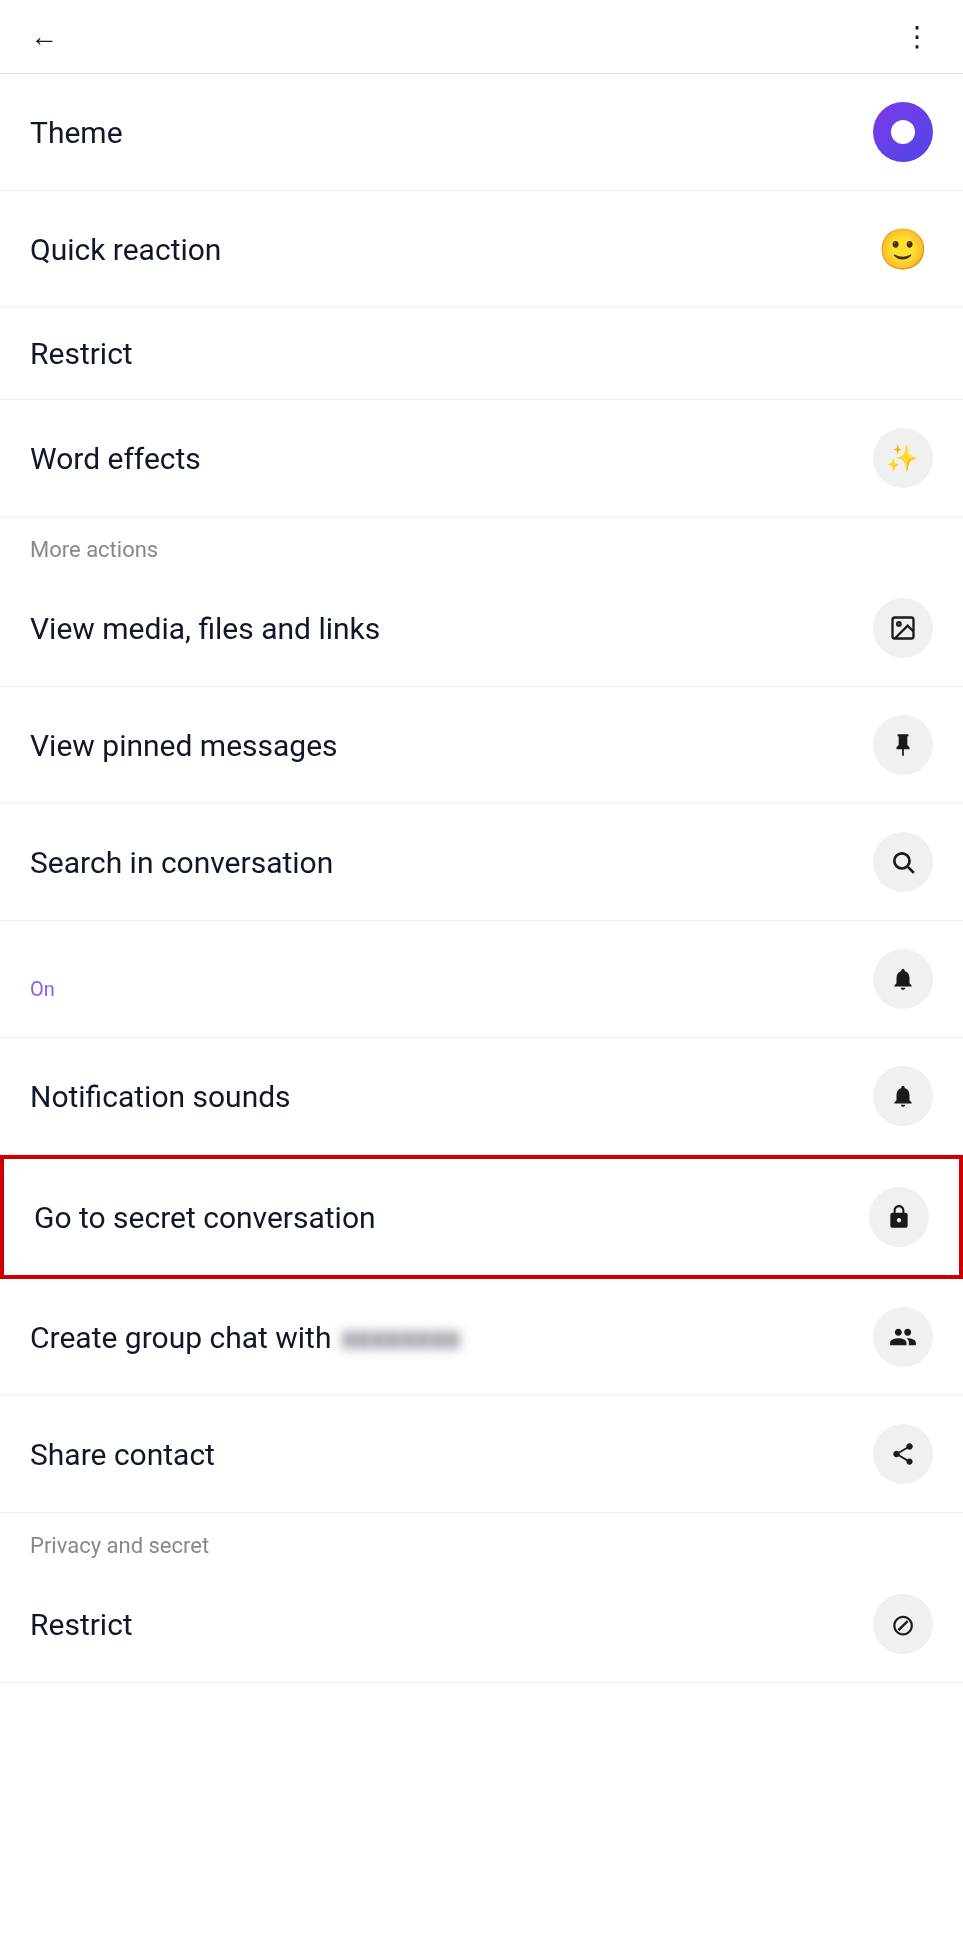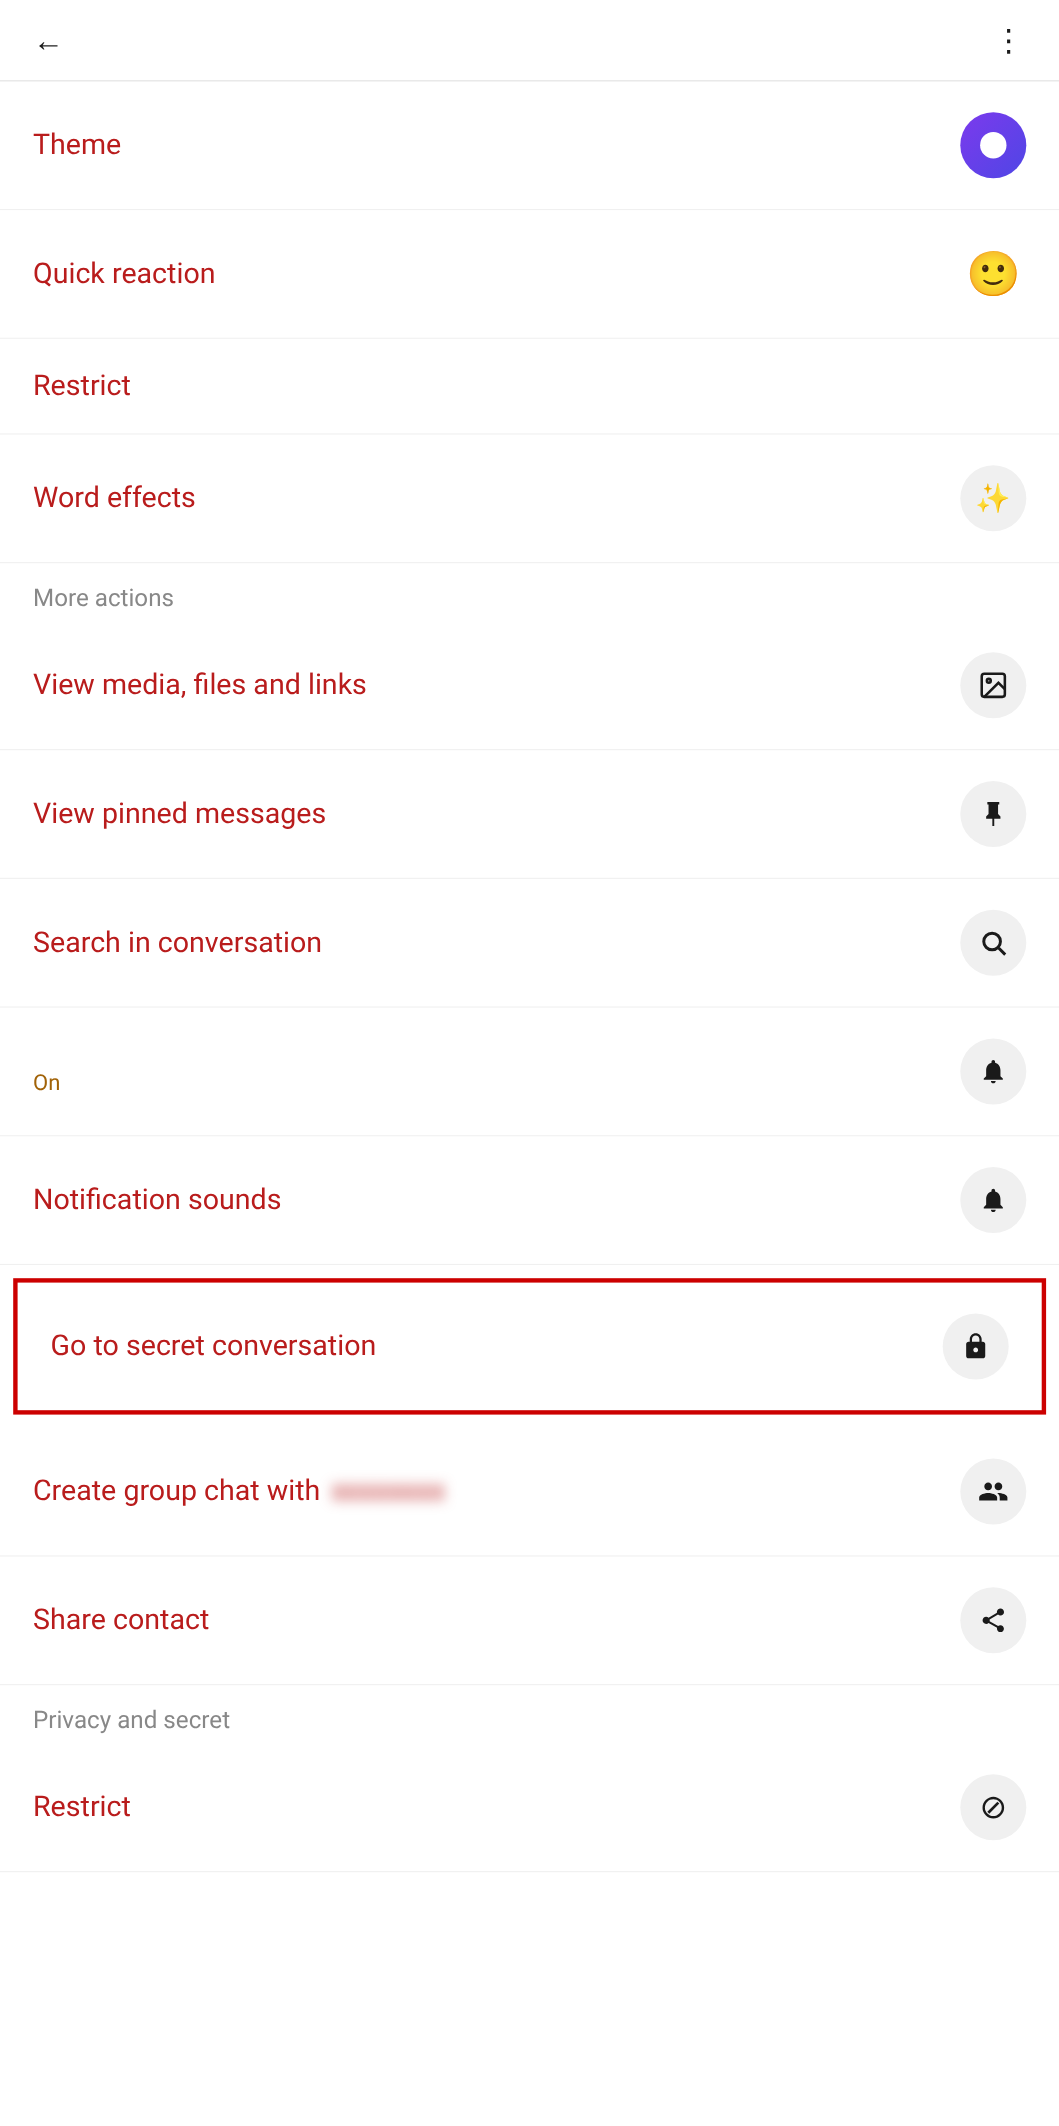--- a/index.html
+++ b/index.html
@@ -40,27 +40,27 @@
     .menu-item {
       display: flex;
       justify-content: space-between;
       align-items: center;
       padding: 28px 30px;
       border-bottom: 1px solid #f0f0f0;
       cursor: pointer;
     }
 
     .menu-item-text {
-      font-size: 26px;
-      color: #b91c1c;
+      font-size: 30px;
+      color: #0f172a;
     }
 
     .menu-item-subtext {
       font-size: 20px;
-      color: #a16207;
+      color: #8b5cf6;
       margin-top: 20px;
     }
 
     .menu-item-icon {
       width: 60px;
       height: 60px;
       border-radius: 50%;
       background: #f0f0f0;
       display: flex;
       align-items: center;
@@ -84,21 +84,21 @@
 
     .section-label {
       padding: 20px 44px 8px 30px;
       font-size: 22px;
       color: #888;
       font-weight: 400;
     }
 
     .highlighted-item {
       border: 4px solid #cc0000;
-      margin: 12px;
+      margin: 0;
     }
 
     .emoji-icon {
       background: transparent;
       font-size: 40px;
     }
 
     .blurred-text {
       filter: blur(6px);
       display: inline-block;

